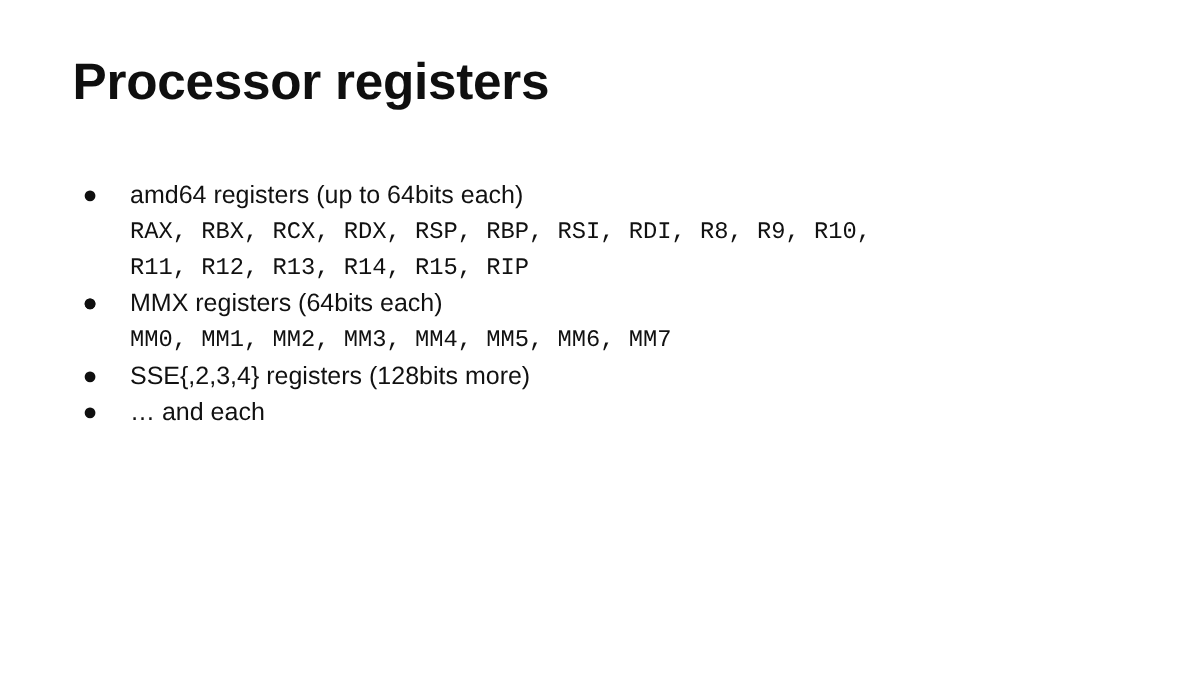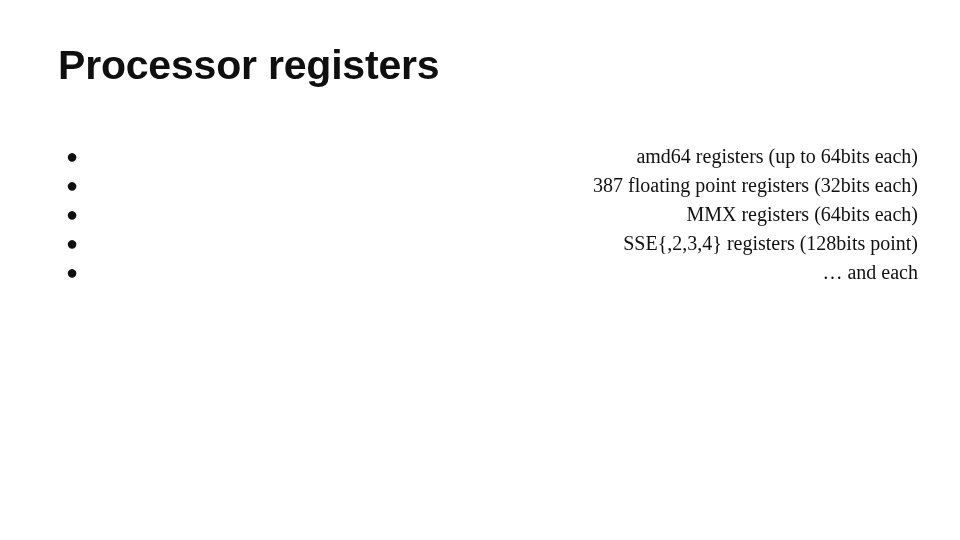--- a/index.html
+++ b/index.html
@@ -44,26 +44,25 @@
     position: absolute;
     left: 8px;
     top: 0;
     width: 20px;
     font-size: 20px;
     line-height: 29px;
     color: #0f0f0f;
     text-align: left;
   }
   .bullet-head {
-    font-family: Liberation Serif, serif;
+    font-family: Liberation Sans, sans-serif;
     font-size: 20px;
     line-height: 29px;
     color: #111111;
     white-space: nowrap;
-    text-align: right;
   }
   .code-line {
     font-family: "Liberation Mono", "DejaVu Sans Mono", monospace;
     font-size: 19px;
     line-height: 29px;
     color: #111111;
     white-space: pre;
     letter-spacing: 0px;
   }
 </style>
@@ -72,35 +71,37 @@
 
 <div class="slide">
 
   <div class="slide-title">Processor registers</div>
 
   <div class="content">
 
     <div class="bullet-block">
       <span class="bullet-marker">●</span>
       <div class="bullet-head">amd64 registers (up to 64bits each)</div>
+      <div class="code-line">RAX, RBX, RCX, RDX, RSP, RBP, RSI, RDI, R8, R9, R10,</div>
+      <div class="code-line">R11, R12, R13, R14, R15, RIP</div>
     </div>
 
     <div class="bullet-block">
       <span class="bullet-marker">●</span>
-      <div class="bullet-head">387 floating point registers (32bits each)</div>
     </div>
 
     <div class="bullet-block">
       <span class="bullet-marker">●</span>
       <div class="bullet-head">MMX registers (64bits each)</div>
+      <div class="code-line">MM0, MM1, MM2, MM3, MM4, MM5, MM6, MM7</div>
     </div>
 
     <div class="bullet-block">
       <span class="bullet-marker">●</span>
-      <div class="bullet-head">SSE{,2,3,4} registers (128bits point)</div>
+      <div class="bullet-head">SSE{,2,3,4} registers (128bits more)</div>
     </div>
 
     <div class="bullet-block">
       <span class="bullet-marker">●</span>
       <div class="bullet-head">… and each</div>
     </div>
 
   </div>
 </div>
 

